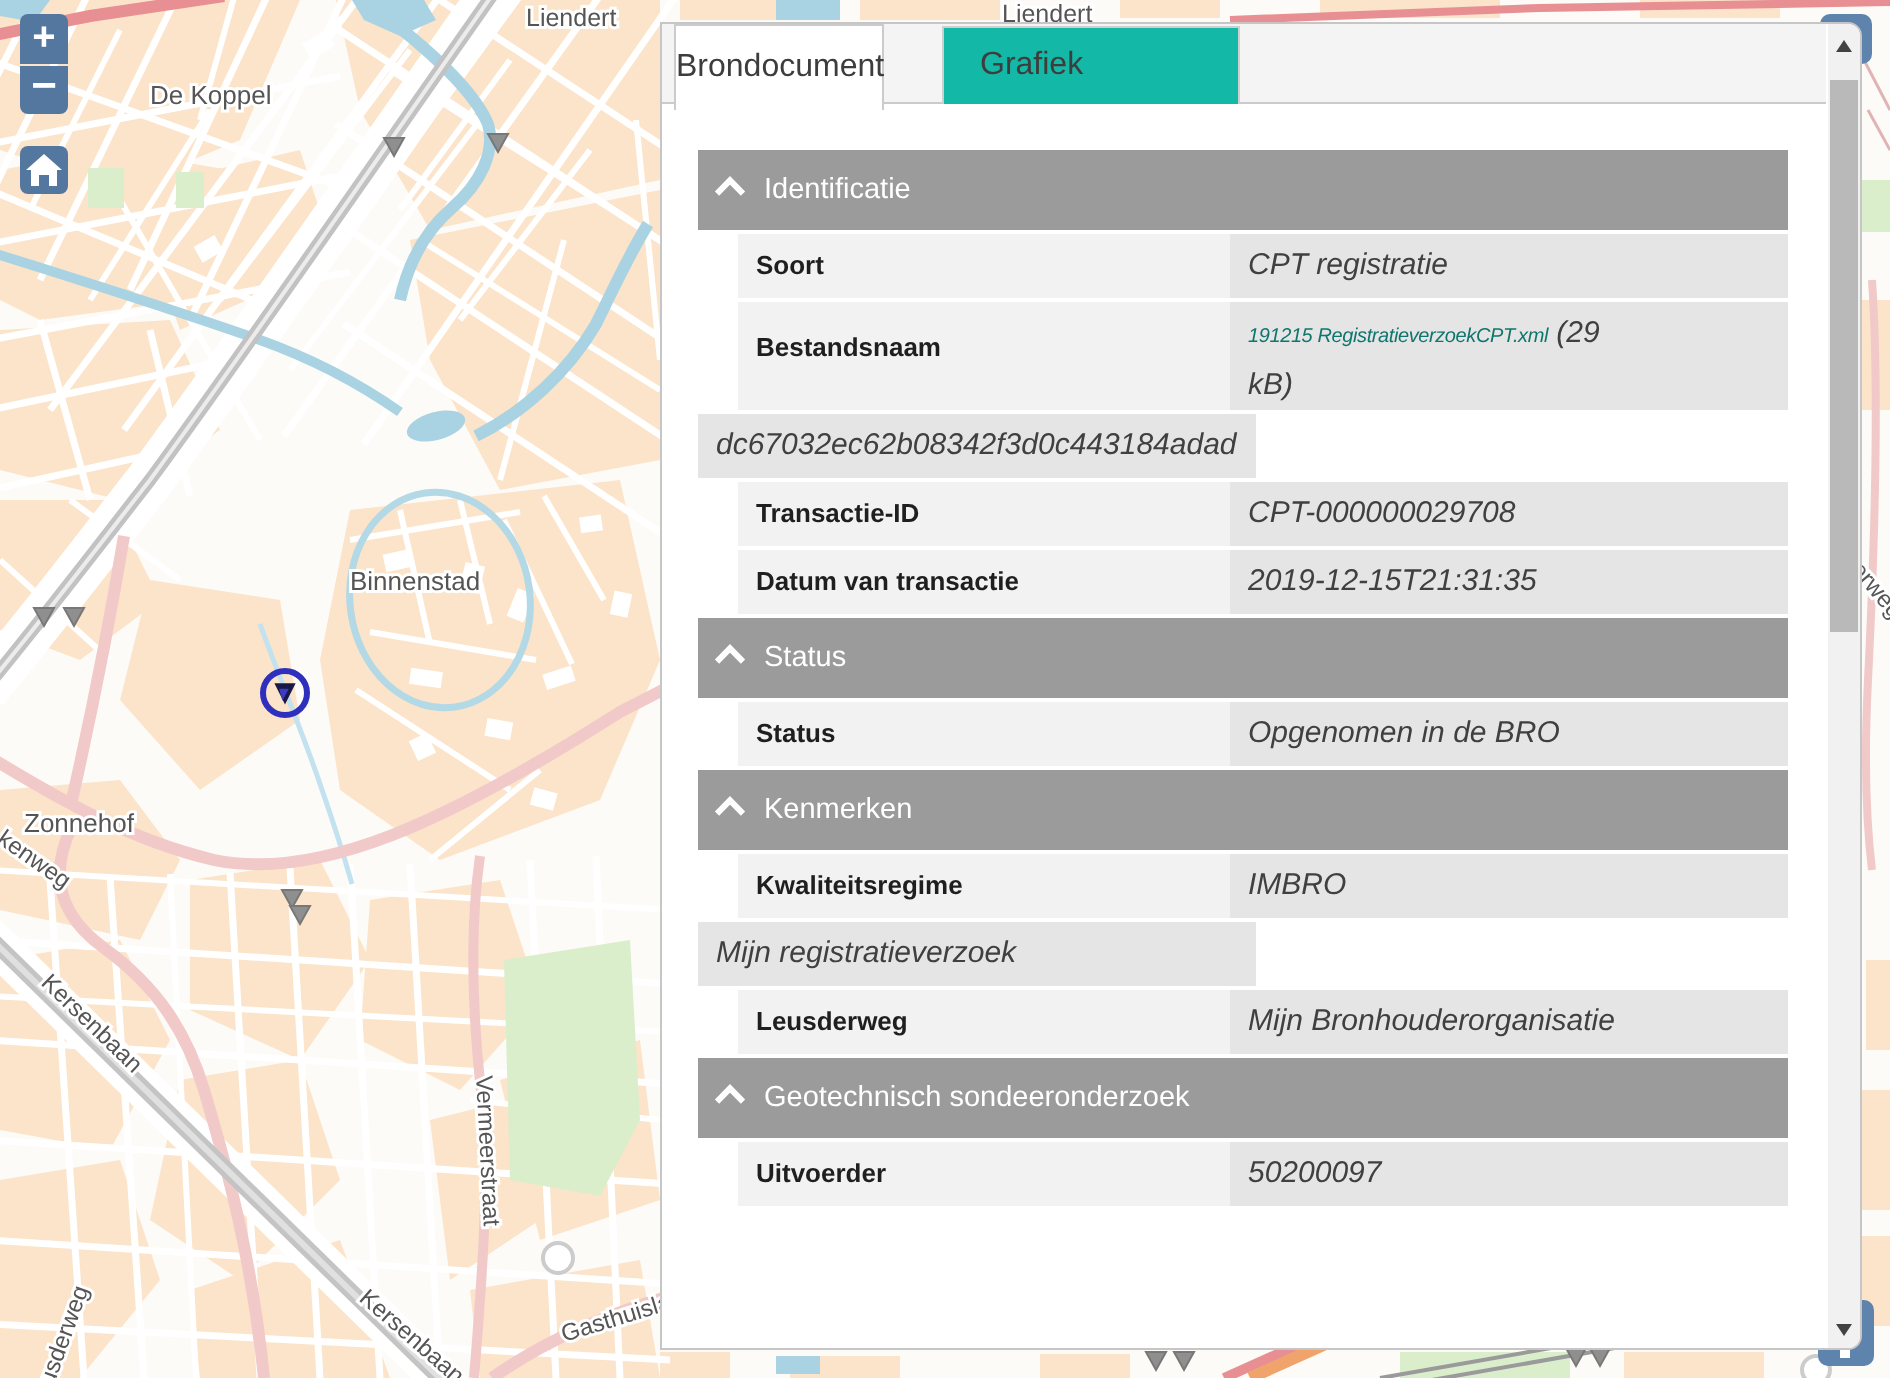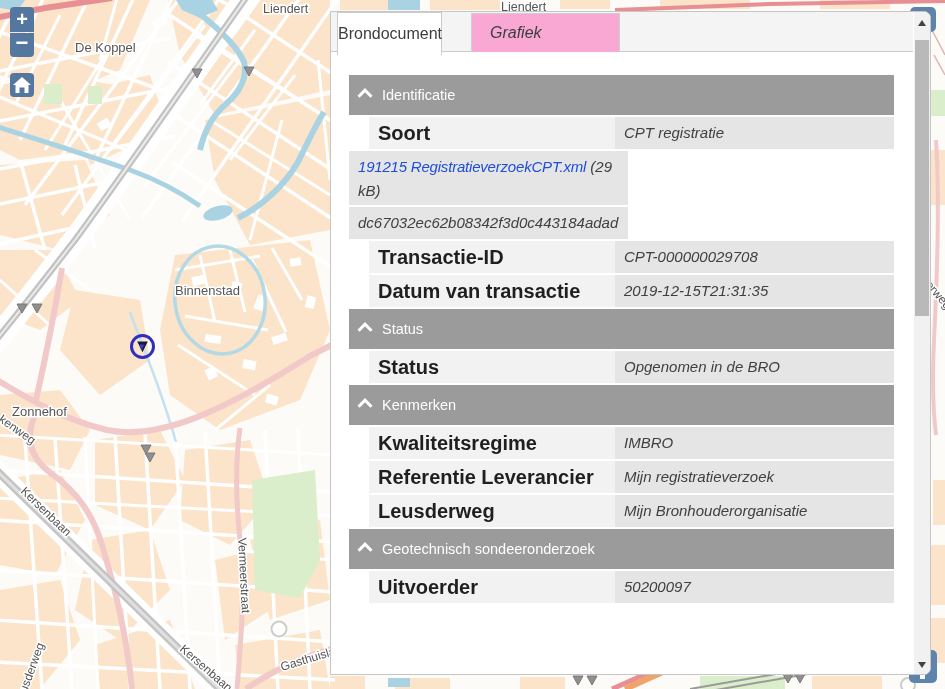--- a/index.html
+++ b/index.html
@@ -13,32 +13,32 @@
   #bb-bot:after{content:"";position:absolute;left:11px;top:24px;width:5px;height:5px;background:#fff;}
   
   #panel{position:absolute;left:330px;top:11px;width:601px;height:664px;
          background:#fff;border:1px solid #c6c6c6;border-radius:0 7px 7px 0;
          box-sizing:border-box;overflow:hidden;}
   #tabbar{position:absolute;left:0;top:0;width:582px;height:40px;
           background:#f4f4f4;border-bottom:1px solid #cbcbcb;box-sizing:border-box;}
   #tab1{position:absolute;left:6px;top:0;width:105px;height:43px;background:#fff;
         border:1px solid #cbcbcb;border-bottom:none;box-sizing:border-box;
         font-size:16px;color:#3d3d3d;text-align:center;line-height:42px;z-index:3;}
-  #tab2{position:absolute;left:140px;top:1px;width:149px;height:39px;background:#f9a8d4;
+  #tab2{position:absolute;left:140px;top:1px;width:149px;height:39px;background:#14b8a6;
         border:1px solid #cfcfcf;border-bottom:none;box-sizing:border-box;
-        font-size:16px;color:#3d3d3d;line-height:38px;padding-left:18px;z-index:1;font-style:italic;}
+        font-size:16px;color:#3d3d3d;line-height:38px;padding-left:18px;z-index:1;}
   
   #tbl{position:absolute;left:18px;top:63px;width:545px;}
   .sech{height:40px;background:#9b9b9b;margin-bottom:2px;position:relative;
         color:#fff;font-weight:normal;font-size:14.5px;line-height:40px;padding-left:33px;
         box-sizing:border-box;}
   .sech svg{position:absolute;left:8px;top:12px;}
   .row{margin-bottom:2px;display:flex;}
   .lbl{margin-left:20px;width:246px;background:#f2f2f2;padding-left:9px;
-       box-sizing:border-box;font-weight:bold;font-size:20px;color:#1f1f1f;line-height:32px;}
+       box-sizing:border-box;font-weight:bold;font-size:13px;color:#1f1f1f;line-height:32px;}
   .val{width:279px;background:#e5e5e5;padding-left:9px;box-sizing:border-box;
        font-size:15px;color:#404040;line-height:32px;font-style:italic;}
   .row.h32 .lbl,.row.h32 .val{height:32px;}
   .row.big .lbl,.row.big .val{height:54px;line-height:24px;padding-top:4px;}
   .row.big .lbl{line-height:46px;padding-top:0;}
   
   #sbar{position:absolute;left:583px;top:0;width:17px;height:662px;background:#f1f1f1;}
   #sthumb{position:absolute;left:1px;top:28px;width:14px;height:276px;background:#b9b9b9;}
   .sarr{position:absolute;left:4px;width:0;height:0;border-left:4.5px solid transparent;
         border-right:4.5px solid transparent;}
@@ -275,21 +275,22 @@
   <div id="tab1">Brondocument</div>
   <div id="tbl">
     <div class="sech"><svg width="16" height="12" viewBox="0 0 16 12">
           <path d="M1.5 9.8 L8 3.2 L14.5 9.8" fill="none" stroke="#fff" stroke-width="3"></path>
         </svg>Identificatie</div>
     <div class="row h32">
         <div class="lbl">Soort</div>
         <div class="val">CPT registratie</div>
       </div>
     <div class="row big">
-        <div class="val"><span style="font-size:15px;letter-spacing:-0.2px;color:#1d4ed8">191215 RegistratieverzoekCPT.xml</span> (29<br>kB)</div>
+        <div class="lbl">Bestandsnaam</div>
+        <div class="val"><span style="font-size:10px;letter-spacing:-0.2px;color:#0f766e">191215 RegistratieverzoekCPT.xml</span> (29<br>kB)</div>
       </div>
     <div class="row h32">
         <div class="val">dc67032ec62b08342f3d0c443184adad</div>
       </div>
     <div class="row h32">
         <div class="lbl">Transactie-ID</div>
         <div class="val">CPT-000000029708</div>
       </div>
     <div class="row h32">
         <div class="lbl">Datum van transactie</div>
@@ -303,21 +304,20 @@
         <div class="val">Opgenomen in de BRO</div>
       </div>
     <div class="sech"><svg width="16" height="12" viewBox="0 0 16 12">
           <path d="M1.5 9.8 L8 3.2 L14.5 9.8" fill="none" stroke="#fff" stroke-width="3"></path>
         </svg>Kenmerken</div>
     <div class="row h32">
         <div class="lbl">Kwaliteitsregime</div>
         <div class="val">IMBRO</div>
       </div>
     <div class="row h32">
-        <div class="lbl">Referentie Leverancier</div>
         <div class="val">Mijn registratieverzoek</div>
       </div>
     <div class="row h32">
         <div class="lbl">Leusderweg</div>
         <div class="val">Mijn Bronhouderorganisatie</div>
       </div>
     <div class="sech"><svg width="16" height="12" viewBox="0 0 16 12">
           <path d="M1.5 9.8 L8 3.2 L14.5 9.8" fill="none" stroke="#fff" stroke-width="3"></path>
         </svg>Geotechnisch sondeeronderzoek</div>
     <div class="row h32">

